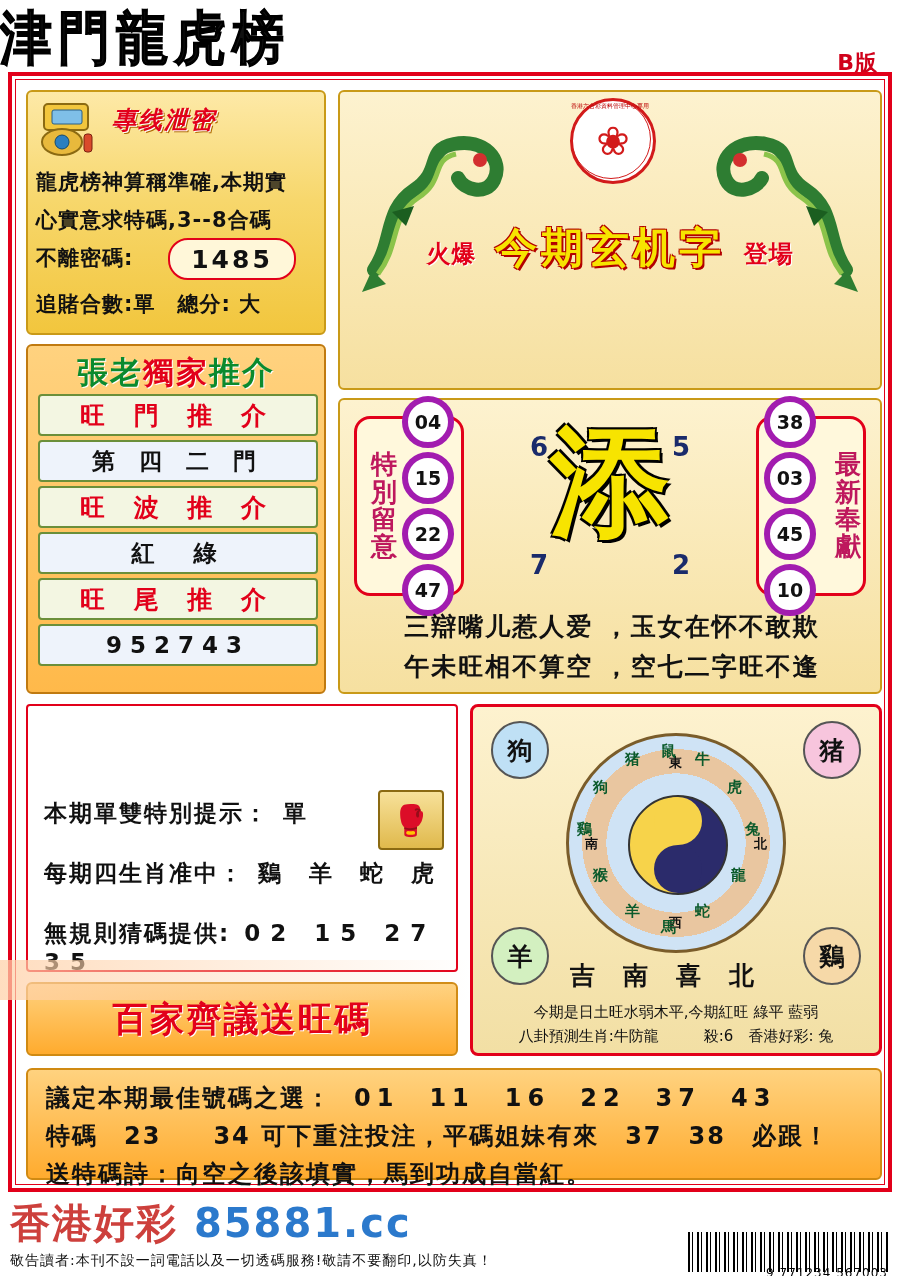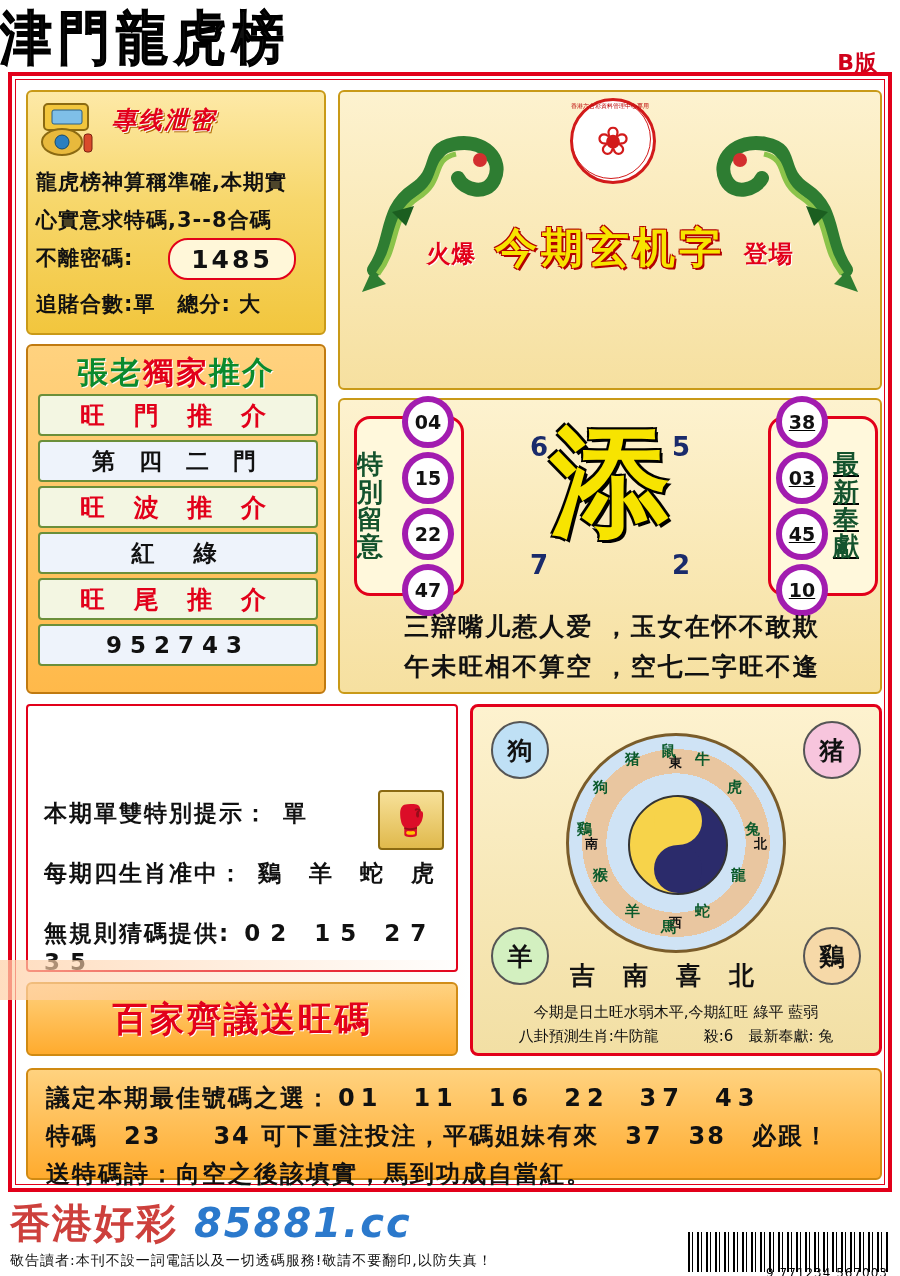--- a/index.html
+++ b/index.html
@@ -122,24 +122,24 @@
   
   .blockD{position:absolute;left:326px;top:322px;width:544px;height:296px;
     background:linear-gradient(180deg,#fdf2cf 0%,#f6e0a0 100%);
     border:2px solid #c99a18;border-radius:6px;box-sizing:border-box;}
   .pill{
     position:absolute;width:110px;height:180px;border-radius:16px;
     border:3px solid #e2001a;background:#fff8dc;box-sizing:border-box;
     display:flex;align-items:center;
   }
   .pillLeft{left:14px;top:16px;}
-  .pillRight{right:2px;top:16px;text-decoration:underline;}
+  .pillRight{right:14px;top:16px;}
   .pillLabel{
-    font-size:26px;font-weight:bold;color:#14532d;line-height:1.05;
-    width:40px;text-align:left;letter-spacing:0;
+    font-size:26px;font-weight:bold;color:#be185d;line-height:1.05;
+    width:40px;text-align:right;letter-spacing:0;
   }
   .balls{display:flex;flex-direction:column;gap:4px;align-items:center;width:62px;}
   .ball{
     width:40px;height:40px;border-radius:50%;
     border:6px solid #a21caf;background:#fff;
     display:flex;align-items:center;justify-content:center;
     font-size:19px;font-weight:bold;color:#111;
   }
   .bigchar{
     position:absolute;left:50%;margin-left:-80px;top:22px;width:160px;
@@ -236,29 +236,29 @@
   .zf1{top:252px;font-size:25px;font-weight:bold;color:#111;letter-spacing:28px;}
   .zf2{top:296px;font-size:15px;color:#111;}
   .zf3{top:320px;font-size:15px;color:#111;}
 
   
   .blockH{position:absolute;left:14px;top:992px;width:856px;height:112px;
     background:linear-gradient(180deg,#ffd27f 0%,#ffab2e 100%);
     border:2px solid #d08a12;border-radius:6px;box-sizing:border-box;}
   .hline{position:absolute;left:18px;font-size:24px;font-weight:bold;color:#111;letter-spacing:2px;white-space:nowrap;}
   .h1{top:12px;} .h2{top:50px;} .h3{top:88px;}
-  .hline .num{letter-spacing:6px;margin-left:6px;}
+  .hline .num{letter-spacing:6px;margin-left:22px;}
 
   
   .watermark{
     position:absolute;left:10px;top:1196px;
     font-size:40px;font-weight:bold;color:#c9302c;letter-spacing:2px;
     opacity:.92;
   }
-  .watermark .cc{color:#1a6ec8;font-style:italic;}
+  .watermark .cc{color:#1a6ec8;}
   .footnote{
     position:absolute;left:10px;top:1252px;width:700px;
     font-size:14px;color:#111;letter-spacing:1px;
   }
   .barcode{
     position:absolute;right:12px;top:1232px;width:200px;height:40px;
     background:repeating-linear-gradient(90deg,#000 0 2px,#fff 2px 4px,#000 4px 5px,#fff 5px 9px);
   }
   .barcode-num{position:absolute;right:12px;top:1266px;font-size:12px;color:#000;letter-spacing:1px;}
   .smudge{position:absolute;left:0;top:960px;width:470px;height:40px;
@@ -410,21 +410,21 @@
         <span class="zlabel" style="left:24px;top:130px;">猴</span>
         <span class="zlabel" style="left:8px;top:84px;">鷄</span>
         <span class="zlabel" style="left:24px;top:42px;">狗</span>
         <span class="zlabel" style="left:56px;top:14px;">猪</span>
       </div>
 
       <div class="zfoot zf1">
         <span>吉南</span><span>喜北</span>
       </div>
       <div class="zfoot zf2">今期是日土旺水弱木平,今期紅旺 綠平 藍弱</div>
-      <div class="zfoot zf3">八卦預測生肖:牛防龍　　　殺:6　最新奉獻: 兔</div>
+      <div class="zfoot zf3">八卦預測生肖:牛防龍　　　殺:6　香港好彩: 兔</div>
     </div>
 
     <div class="blockH">
       <div class="hline h1">
         <span>議定本期最佳號碼之選：</span><span class="num">01　11　16　22　37　43</span>
       </div>
       <div class="hline h2">特碼　23　　34 可下重注投注，平碼姐妹有來　37　38　必跟！</div>
       <div class="hline h3">送特碼詩：向空之後該填實，馬到功成自當紅。</div>
     </div>
 

